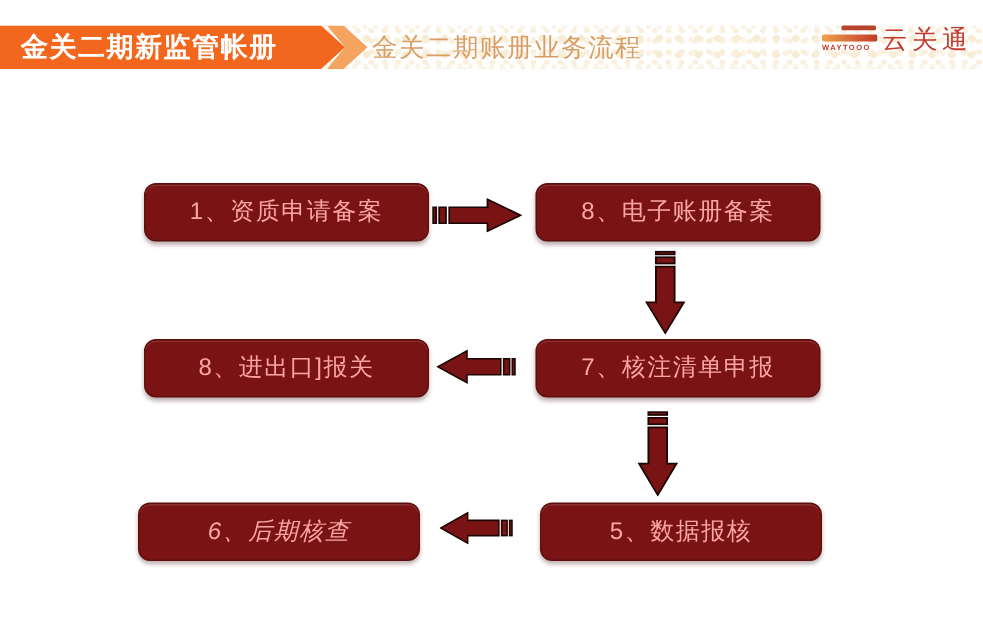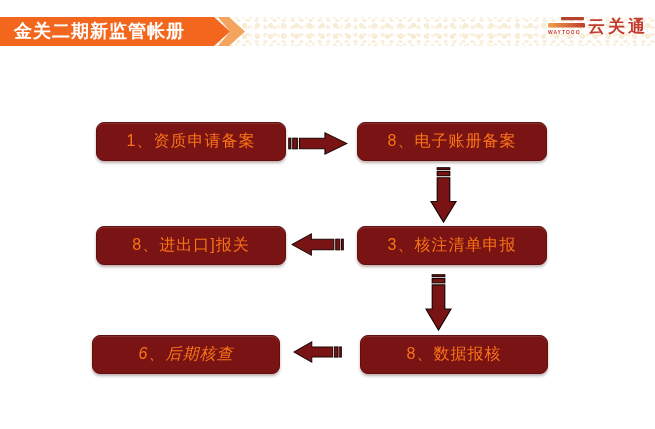--- a/index.html
+++ b/index.html
@@ -31,26 +31,26 @@
   }
   
   .logo{position:absolute;right:7px;top:16px;display:flex;align-items:flex-start;}
   .logo-mark{width:37px;margin-right:3px;display:flex;flex-direction:column;align-items:flex-start;}
   .logo-mark svg{display:block;}
   .logo-caption{
     font-size:5px;line-height:5px;color:#c23b2e;letter-spacing:1px;margin-top:1px;
     font-weight:bold;white-space:nowrap;
   }
   .logo-brand{
-    color:#c23b2e;font-size:17px;font-weight:bold;letter-spacing:3px;line-height:22px;white-space:nowrap;
+    color:#c23b2e;font-size:17px;font-weight:normal;letter-spacing:3px;line-height:22px;white-space:nowrap;
   }
   
   .flow-box{
     position:absolute;background:#7a1414;border:1px solid #5e0f0f;border-radius:8px;
-    color:#f97316;font-size:16px;letter-spacing:1px;
+    color:#fca5a5;font-size:16px;letter-spacing:1px;
     display:flex;align-items:center;justify-content:center;white-space:nowrap;
     box-shadow:0 2px 3px rgba(70,20,20,0.35), inset 0 1px 0 rgba(255,255,255,0.12);
   }
   .box1{left:96px;top:122px;width:188px;height:37px;}
   .box2{left:357px;top:122px;width:188px;height:37px;}
   .box3{left:357px;top:226px;width:188px;height:37px;}
   .box4{left:96px;top:226px;width:188px;height:37px;}
   .box5{left:360px;top:335px;width:186px;height:37px;}
   .box6{left:92px;top:335px;width:186px;height:37px;font-style:italic;}
   
@@ -71,43 +71,44 @@
   <div class="header-band"></div>
 
   <div class="banner-wrap">
     <svg width="246" height="29" viewBox="0 0 246 29">
       <polygon points="218,0 229,0 245,14.5 229,29 218,29 230,14.5" fill="#f4a45e"></polygon>
       <polygon points="0,0 214,0 230,14.5 214,29 0,29" fill="#f2671d"></polygon>
     </svg>
     <div class="banner-text">金关二期新监管帐册</div>
   </div>
 
+  <div class="page-title">金关二期账册业务流程</div>
 
   <div class="logo">
     <div class="logo-mark">
       <svg width="37" height="13" viewBox="0 0 37 13">
         <defs>
           <linearGradient id="lg1" x1="0" y1="0" x2="1" y2="0">
             <stop offset="0" stop-color="#f0a04a"></stop>
             <stop offset="1" stop-color="#c03a2a"></stop>
           </linearGradient>
         </defs>
         <rect x="13" y="1" width="23" height="3.2" rx="1" fill="#b8432b"></rect>
         <rect x="0" y="7" width="37" height="4.6" rx="1.2" fill="url(#lg1)"></rect>
       </svg>
       <div class="logo-caption">WAYTOOO</div>
     </div>
     <div class="logo-brand">云关通</div>
   </div>
 
   <div class="flow-box box1">1、资质申请备案</div>
   <div class="flow-box box2">8、电子账册备案</div>
-  <div class="flow-box box3">3、核注清单申报</div>
+  <div class="flow-box box3">7、核注清单申报</div>
   <div class="flow-box box4">8、进出口]报关</div>
-  <div class="flow-box box5">8、数据报核</div>
+  <div class="flow-box box5">5、数据报核</div>
   <div class="flow-box box6">6、后期核查</div>
 
   <div class="arrow ar1">
     <svg viewBox="0 0 60 26" preserveAspectRatio="none">
       <rect class="fillshape" x="0.8" y="7" width="2" height="12"></rect>
       <rect class="fillshape" x="4.8" y="7" width="4.5" height="12"></rect>
       <polygon class="fillshape" points="11.5,7 37,7 37,1 59,13 37,25 37,19 11.5,19"></polygon>
     </svg>
   </div>
 

